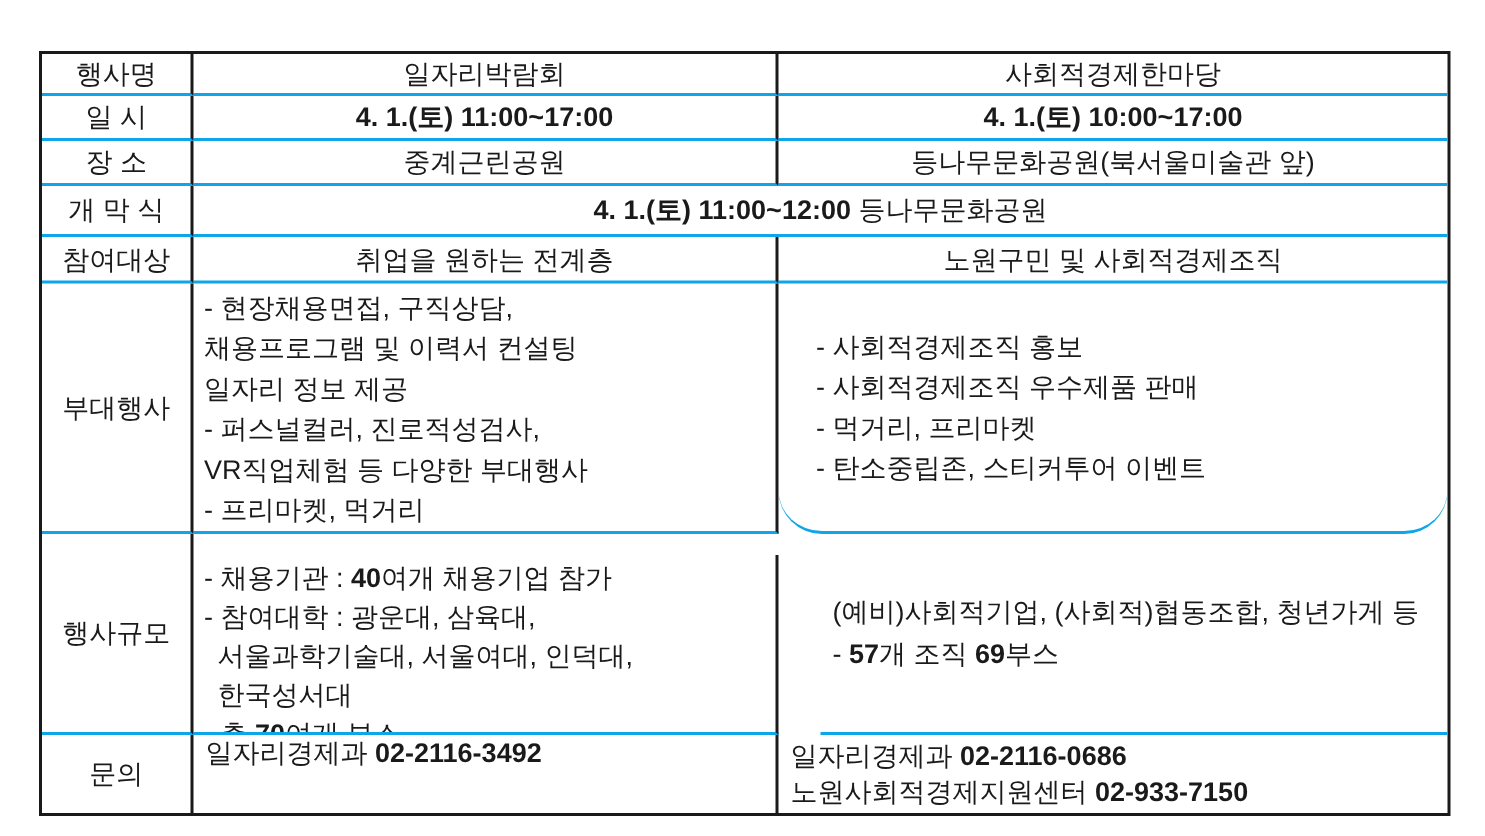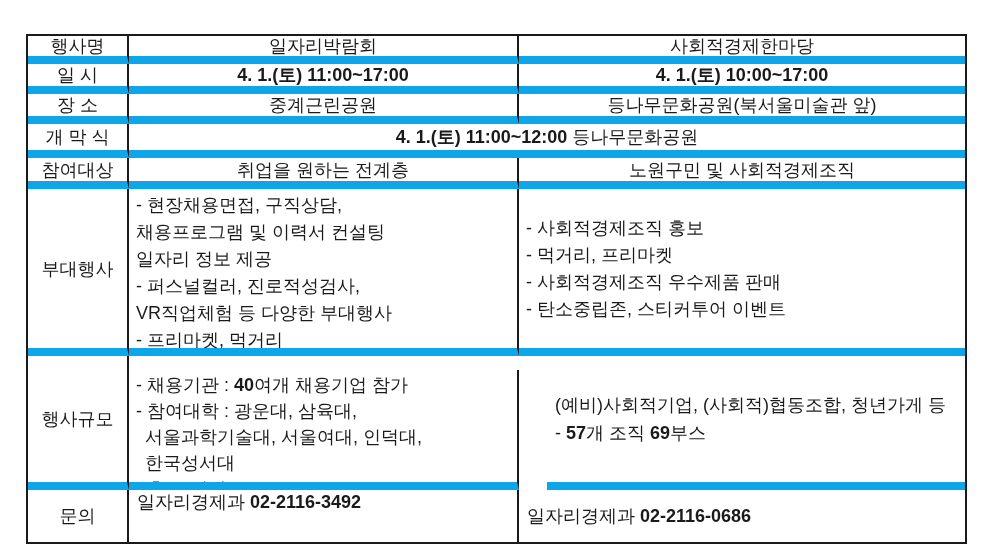--- a/index.html
+++ b/index.html
@@ -28,21 +28,21 @@
     border: 2px solid #1a1a1a;
     display: grid;
     grid-template-columns: 101px 390px 446px;
     grid-template-rows: 28px 30px 30px 34px 31px 167px 134px 52px;
     font-size: 18px;
     background: #ffffff;
   }
   .cell {
     box-sizing: border-box;
     border-right: 2px solid #1a1a1a;
-    border-bottom: 8px solid #0ea5e9;
+    border-bottom: 2px solid #0ea5e9;
     overflow: hidden;
   }
   .lastcol { border-right: none; }
   .lastrow { border-bottom: none; }
   .center {
     display: flex;
     align-items: center;
     justify-content: center;
     text-align: center;
   }
@@ -53,21 +53,21 @@
   }
   .label-cell {
     display: flex;
     align-items: center;
     justify-content: center;
     text-align: center;
     white-space: pre;
   }
   .b { font-weight: bold; }
   .content-left { padding: 3px 6px 0 7px; line-height: 27px; }
-  .content-right { padding-left: 7px; line-height: 27px; }
+  .content-right { padding-left: 25px; line-height: 27px; border-radius: 29px; }
   .scale-left { padding: 2px 6px 0 7px; line-height: 26px; margin-top: 14px; }
   .scale-right { padding-left: 8px; line-height: 28px; margin-left: 28px; }
   .contact-left { padding-left: 8px; display: flex; }
   .contact-right { padding-left: 8px; line-height: 24px; }
   .line { white-space: pre-wrap; }
   .indent { padding-left: 9px; }
   .span-cell { grid-column: 2 / 4; }
 </style>
 </head>
 <body>
@@ -100,22 +100,22 @@
     <div class="cell content-left">
       <div class="line">- 현장채용면접, 구직상담,</div>
       <div class="line">채용프로그램 및 이력서 컨설팅</div>
       <div class="line">일자리 정보 제공</div>
       <div class="line">- 퍼스널컬러, 진로적성검사,</div>
       <div class="line">VR직업체험 등 다양한 부대행사</div>
       <div class="line">- 프리마켓, 먹거리</div>
     </div>
     <div class="cell vcenter content-right lastcol">
       <div class="line">- 사회적경제조직 홍보</div>
+      <div class="line">- 사회적경제조직 우수제품 판매</div>
       <div class="line">- 먹거리, 프리마켓</div>
-      <div class="line">- 사회적경제조직 우수제품 판매</div>
       <div class="line">- 탄소중립존, 스티커투어 이벤트</div>
     </div>
 
     <div class="cell label-cell">행사규모</div>
     <div class="cell scale-left">
       <div class="line"><span>- 채용기관 : </span><span class="b">40</span><span>여개 채용기업 참가</span></div>
       <div class="line">- 참여대학 : 광운대, 삼육대,</div>
       <div class="line indent">서울과학기술대, 서울여대, 인덕대,</div>
       <div class="line indent">한국성서대</div>
       <div class="line"><span>- 총 </span><span class="b">70</span><span>여개 부스</span></div>
@@ -124,16 +124,17 @@
       <div class="line">(예비)사회적기업, (사회적)협동조합, 청년가게 등</div>
       <div class="line"><span>- </span><span class="b">57</span><span>개 조직 </span><span class="b">69</span><span>부스</span></div>
     </div>
 
     <div class="cell label-cell lastrow">문의</div>
     <div class="cell contact-left lastrow">
       <span class="line"><span>일자리경제과 </span><span class="b">02-2116-3492</span></span>
     </div>
     <div class="cell vcenter contact-right lastcol lastrow">
       <div class="line"><span>일자리경제과 </span><span class="b">02-2116-0686</span></div>
+      <div class="line"><span>노원사회적경제지원센터 </span><span class="b">02-933-7150</span></div>
     </div>
 
   </div>
 </div>
 
 </body></html>

